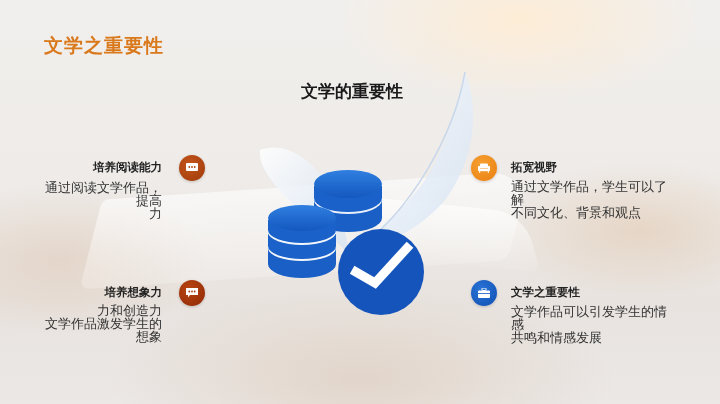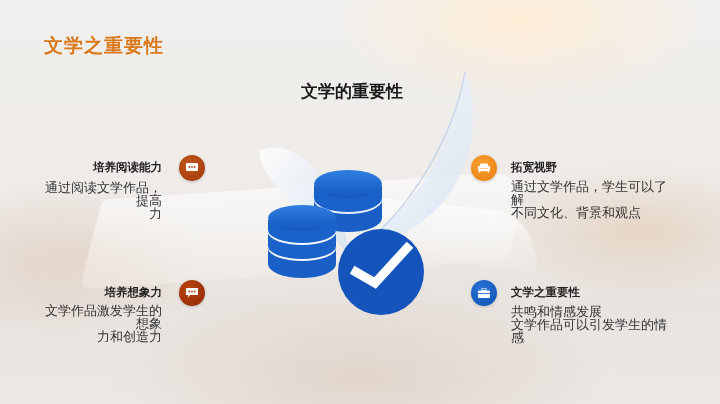--- a/index.html
+++ b/index.html
@@ -140,22 +140,22 @@
     <div class="icon-circle" style="left:179px; top:280px; background: radial-gradient(circle at 40% 35%, #b8440f, #8f2a08);">
       <svg width="12" height="10" viewBox="0 0 12 10">
         <path d="M0 0 H12 V7 H4 L2 9.5 V7 H0 Z" fill="#fff"></path>
         <circle cx="3.3" cy="3.5" r="0.9" fill="#a8380c"></circle>
         <circle cx="6" cy="3.5" r="0.9" fill="#a8380c"></circle>
         <circle cx="8.7" cy="3.5" r="0.9" fill="#a8380c"></circle>
       </svg>
     </div>
     <div class="item-title" style="right:558px; top:285px;margin-left:24px;">培养想象力</div>
     <div class="item-desc" style="right:558px; top:304px; width:120px;">
+      <div>力和创造力</div>
       <div>文学作品激发学生的想象</div>
-      <div>力和创造力</div>
     </div>
   </div>
 
   <div class="right">
     <div class="icon-circle" style="left:471px; top:155px; background: radial-gradient(circle at 40% 35%, #f6a032, #ea7e10);">
       <svg width="12" height="10" viewBox="0 0 12 10">
         <rect x="2" y="0.5" width="8" height="5" rx="1" fill="#fff"></rect>
         <rect x="0" y="3" width="2.3" height="5" rx="0.8" fill="#fff"></rect>
         <rect x="9.7" y="3" width="2.3" height="5" rx="0.8" fill="#fff"></rect>
         <rect x="2" y="6" width="8" height="2.2" fill="#fff"></rect>
@@ -173,18 +173,18 @@
   <div class="right">
     <div class="icon-circle" style="left:471px; top:280px; background: radial-gradient(circle at 40% 35%, #2a73d6, #0f4fb3);">
       <svg width="12" height="10" viewBox="0 0 12 10">
         <rect x="4" y="0" width="4" height="2.5" rx="0.6" fill="none" stroke="#fff" stroke-width="1"></rect>
         <rect x="0" y="2.5" width="12" height="7.5" rx="1" fill="#fff"></rect>
         <rect x="0" y="5.2" width="12" height="0.8" fill="#1259c3"></rect>
       </svg>
     </div>
     <div class="item-title" style="left:511px; top:285px;">文学之重要性</div>
     <div class="item-desc" style="left:511px; top:305px; width:160px;">
+      <div>文学作品可以引发学生的情感</div>
       <div>共鸣和情感发展</div>
-      <div>文学作品可以引发学生的情感</div>
     </div>
   </div>
 
 </div>
 
 </body></html>

